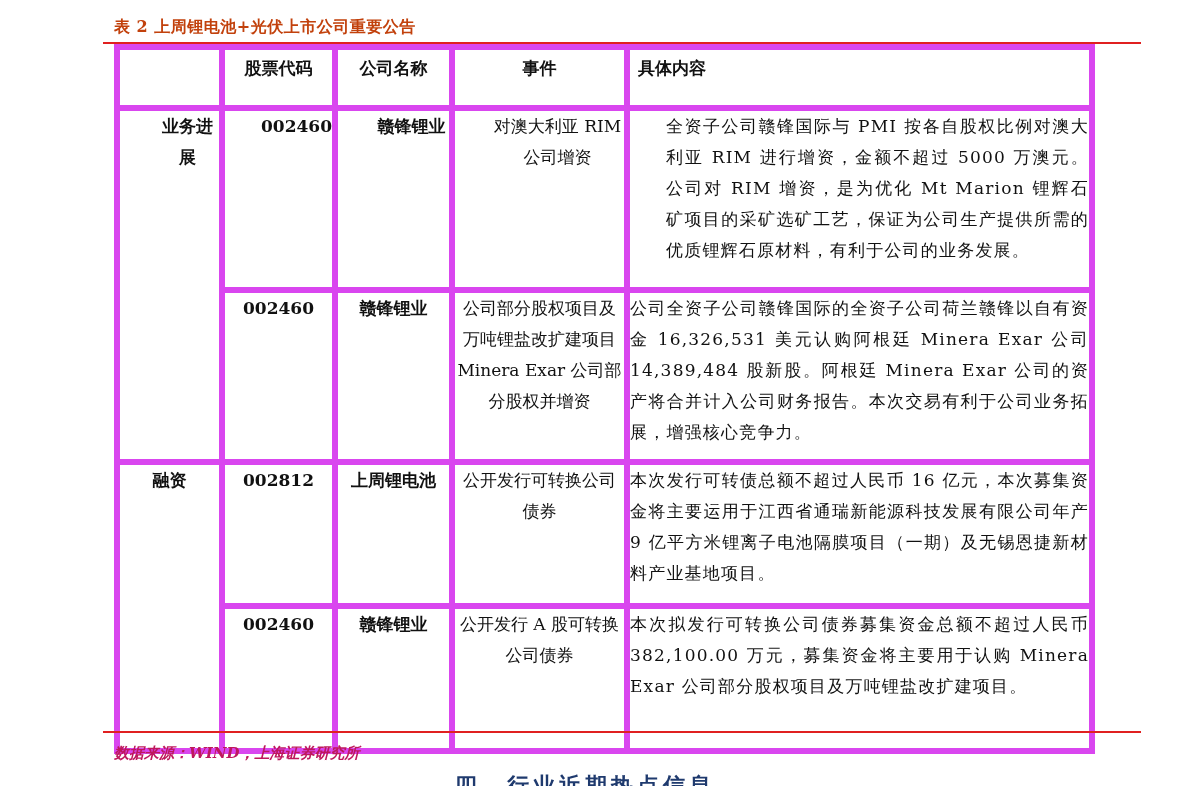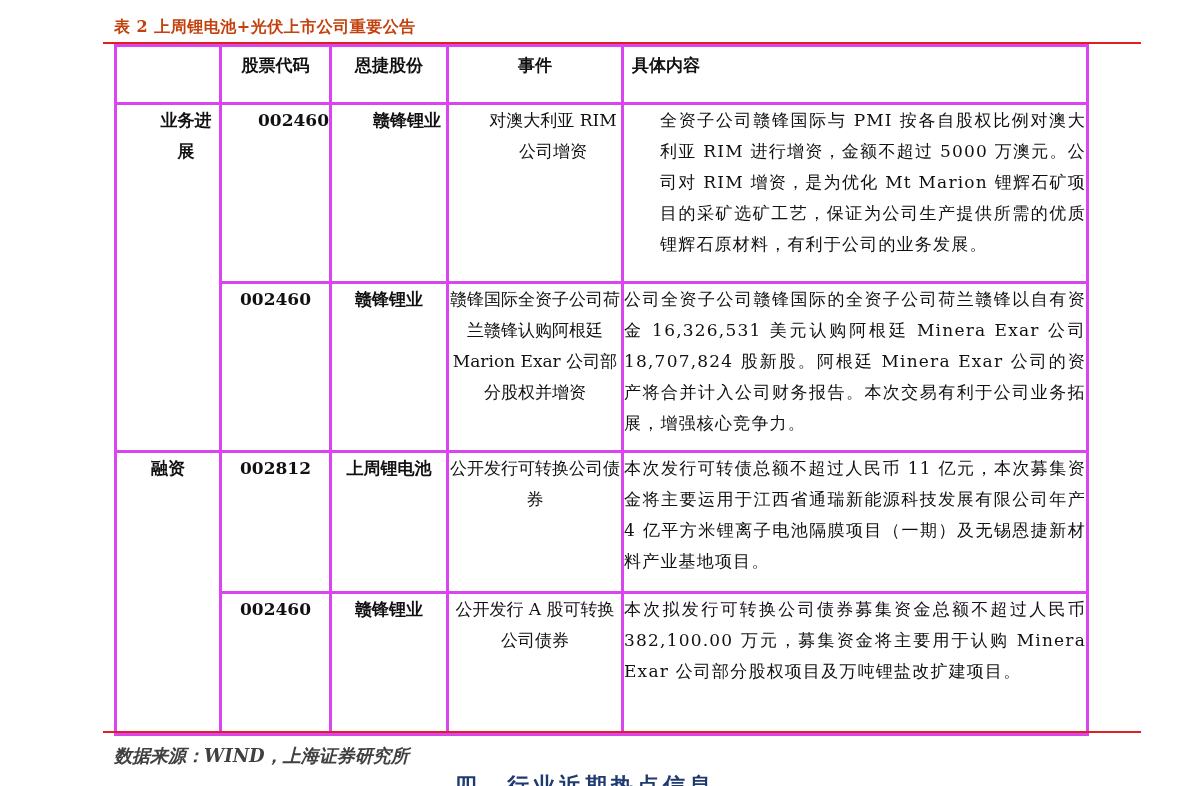--- a/index.html
+++ b/index.html
@@ -4,36 +4,36 @@
 <style>
   html, body { margin:0; padding:0; background:#ffffff; }
   body { width:1191px; height:786px; position:relative; overflow:hidden;
          font-family: "DejaVu Serif", "Liberation Serif", serif; color:#111; }
   .title { position:absolute; left:114px; top:17px; font-size:16px; font-weight:bold;
            color:#c2410c; letter-spacing:0.5px; font-family:"DejaVu Serif", serif; white-space:nowrap; }
   .redline { position:absolute; left:103px; width:1038px; height:2px; background:#e02020; }
   .red-top { top:42px; }
   .red-bot { top:731px; }
   table.events { position:absolute; left:114px; top:44px; border-collapse:collapse; table-layout:fixed; }
-  table.events td, table.events th { border:3px solid #d946ef; vertical-align:top; font-size:17px;
+  table.events td, table.events th { border:6px solid #d946ef; vertical-align:top; font-size:17px;
            line-height:31px; padding:0; }
   table.events th { font-weight:bold; height:52px; padding-top:3px; }
   table.events th.left { text-align:left; padding-left:8px; }
   .c0 { width:105px; } .c1 { width:109px; } .c2 { width:117px; } .c3 { width:175px; } .c4 { width:465px; }
   td.cat { text-align:center; font-weight:bold; padding-top:3px; }
   td.code, td.name { text-align:center; padding-top:3px;font-weight:bold; }
   td.event { text-align:center; padding:3px 10px 0 10px; }
   td.content { text-align:justify; padding:3px 8px 0 11px; letter-spacing:1.2px;border-radius:9px; }
   tr.r1 td { height:176px;padding-left:36px; }
   tr.r2 td { height:166px; }
   tr.r3 td { height:138px; }
   tr.r4 td { height:139px; }
   tr.data td { border-top-color:#777; }
-  .source { position:absolute; left:114px; top:744px; font-size:18px; font-style:italic; font-weight:bold;
-            color:#404040; font-family:"DejaVu Serif", serif; white-space:nowrap; }
+  .source { position:absolute; left:114px; top:744px; font-size:15px; font-style:italic; font-weight:bold;
+            color:#be185d; font-family:"DejaVu Serif", serif; white-space:nowrap; }
   .section-heading { position:absolute; left:455px; top:771px; font-size:22px; font-weight:bold;
             color:#1f3a6e; white-space:nowrap; letter-spacing:4px; }
 </style>
 </head>
 <body>
 
 <div class="title">表 2 上周锂电池+光伏上市公司重要公告</div>
 <div class="redline red-top"></div>
 
 <table class="events">
@@ -41,43 +41,43 @@
     <col class="c0">
       <col class="c1">
       <col class="c2">
       <col class="c3">
       <col class="c4">
   </colgroup>
   <tbody>
       <tr>
     <th></th>
     <th>股票代码</th>
-    <th>恩捷股份</th>
+    <th>公司名称</th>
     <th>事件</th>
     <th class="left">具体内容</th>
   </tr>
   <tr class="data r1">
     <td class="cat" rowspan="2">业务进展</td>
     <td class="code">002460</td>
     <td class="name">赣锋锂业</td>
     <td class="event">对澳大利亚 RIM 公司增资</td>
     <td class="content">全资子公司赣锋国际与 PMI 按各自股权比例对澳大利亚 RIM 进行增资，金额不超过 5000 万澳元。公司对 RIM 增资，是为优化 Mt Marion 锂辉石矿项目的采矿选矿工艺，保证为公司生产提供所需的优质锂辉石原材料，有利于公司的业务发展。</td>
   </tr>
   <tr class="data r2">
     <td class="code">002460</td>
     <td class="name">赣锋锂业</td>
-    <td class="event">赣锋国际全资子公司荷兰赣锋认购阿根廷 Marion Exar 公司部分股权并增资</td>
-    <td class="content">公司全资子公司赣锋国际的全资子公司荷兰赣锋以自有资金 16,326,531 美元认购阿根廷 Minera Exar 公司 18,707,824 股新股。阿根廷 Minera Exar 公司的资产将合并计入公司财务报告。本次交易有利于公司业务拓展，增强核心竞争力。</td>
+    <td class="event">公司部分股权项目及万吨锂盐改扩建项目 Minera Exar 公司部分股权并增资</td>
+    <td class="content">公司全资子公司赣锋国际的全资子公司荷兰赣锋以自有资金 16,326,531 美元认购阿根廷 Minera Exar 公司 14,389,484 股新股。阿根廷 Minera Exar 公司的资产将合并计入公司财务报告。本次交易有利于公司业务拓展，增强核心竞争力。</td>
   </tr>
   <tr class="data r3">
     <td class="cat" rowspan="2">融资</td>
     <td class="code">002812</td>
     <td class="name">上周锂电池</td>
     <td class="event">公开发行可转换公司债券</td>
-    <td class="content">本次发行可转债总额不超过人民币 11 亿元，本次募集资金将主要运用于江西省通瑞新能源科技发展有限公司年产 4 亿平方米锂离子电池隔膜项目（一期）及无锡恩捷新材料产业基地项目。</td>
+    <td class="content">本次发行可转债总额不超过人民币 16 亿元，本次募集资金将主要运用于江西省通瑞新能源科技发展有限公司年产 9 亿平方米锂离子电池隔膜项目（一期）及无锡恩捷新材料产业基地项目。</td>
   </tr>
   <tr class="data r4">
     <td class="code">002460</td>
     <td class="name">赣锋锂业</td>
     <td class="event">公开发行 A 股可转换公司债券</td>
     <td class="content">本次拟发行可转换公司债券募集资金总额不超过人民币 382,100.00 万元，募集资金将主要用于认购 Minera Exar 公司部分股权项目及万吨锂盐改扩建项目。</td>
   </tr>
 </tbody>
   </table>
 

